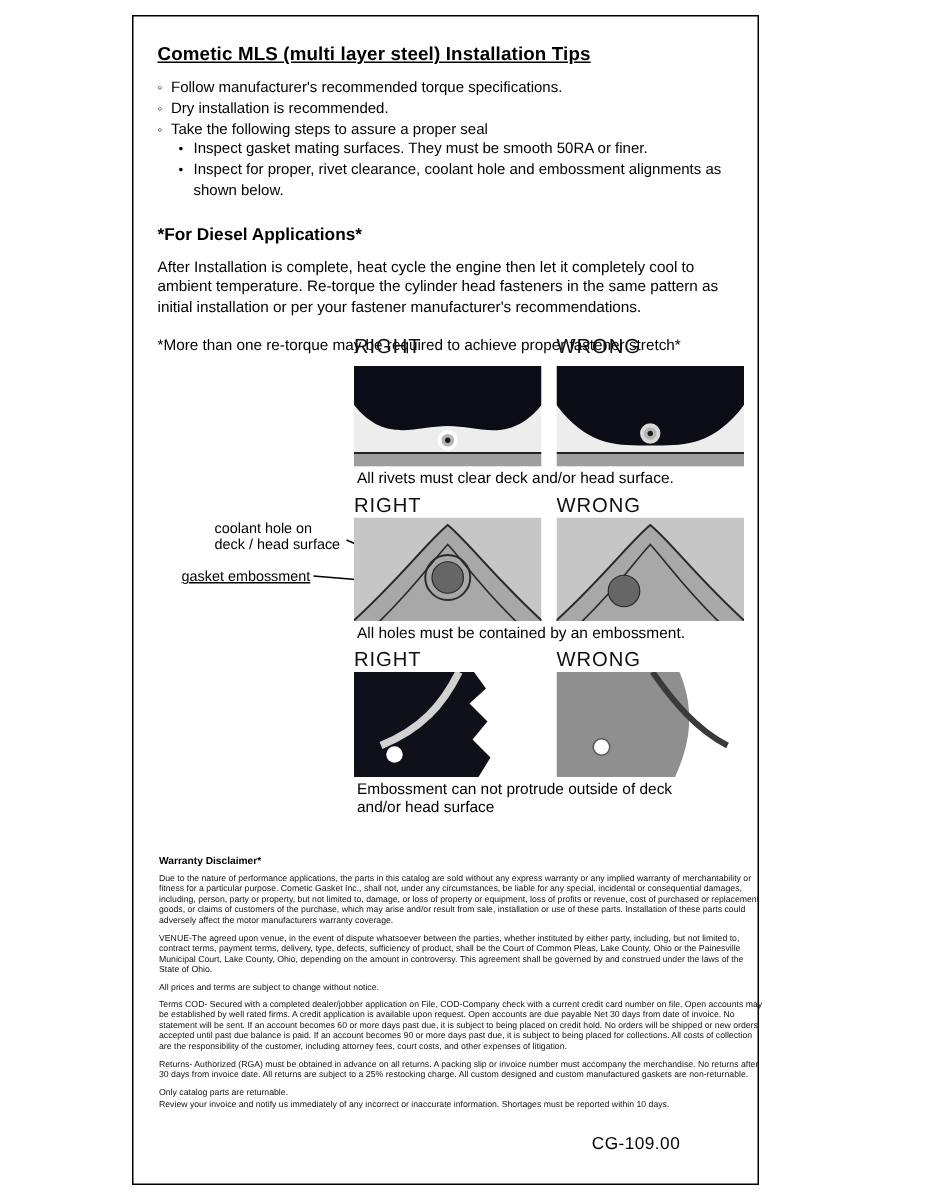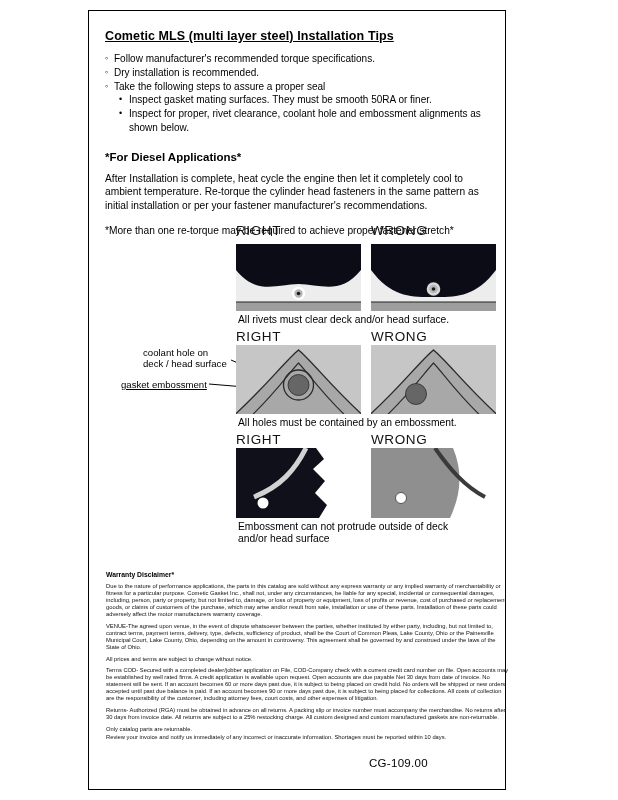--- a/index.html
+++ b/index.html
@@ -23,21 +23,21 @@
   .dimg { position:absolute; width:125px; }
   .dimg svg { display:block; width:100%; height:100%; }
   .col-l.dimg { left:147px; }
   .col-r.dimg { left:282px; }
   .caption { position:absolute; left:149px; font-size:10.3px; color:#000; white-space:nowrap; }
   .annot { position:absolute; font-size:9.6px; line-height:1.18; color:#000; }
   .leader { position:absolute; left:30px; top:335px; width:175px; height:60px; pointer-events:none; }
   .legal { position:absolute; left:17px; top:560px; width:404px; }
   .legal-heading { font-size:6.8px; font-weight:bold; margin-bottom:5px; }
   .legal p { font-size:5.8px; line-height:1.22; margin-bottom:4.5px; color:#111; }
-  .footer-code { position:absolute; left:280px; top:746px; width:110px; text-align:left; font-size:11.5px; letter-spacing:0.3px; }
+  .footer-code { position:absolute; left:280px; top:746px; width:110px; text-align:center; font-size:11.5px; letter-spacing:0.3px; }
 </style>
 </head>
 <body>
 
 <div class="page">
   <div class="frame">
 
     <div class="content-top">
       <h1 class="title">Cometic MLS (multi layer steel) Installation Tips</h1>
 

